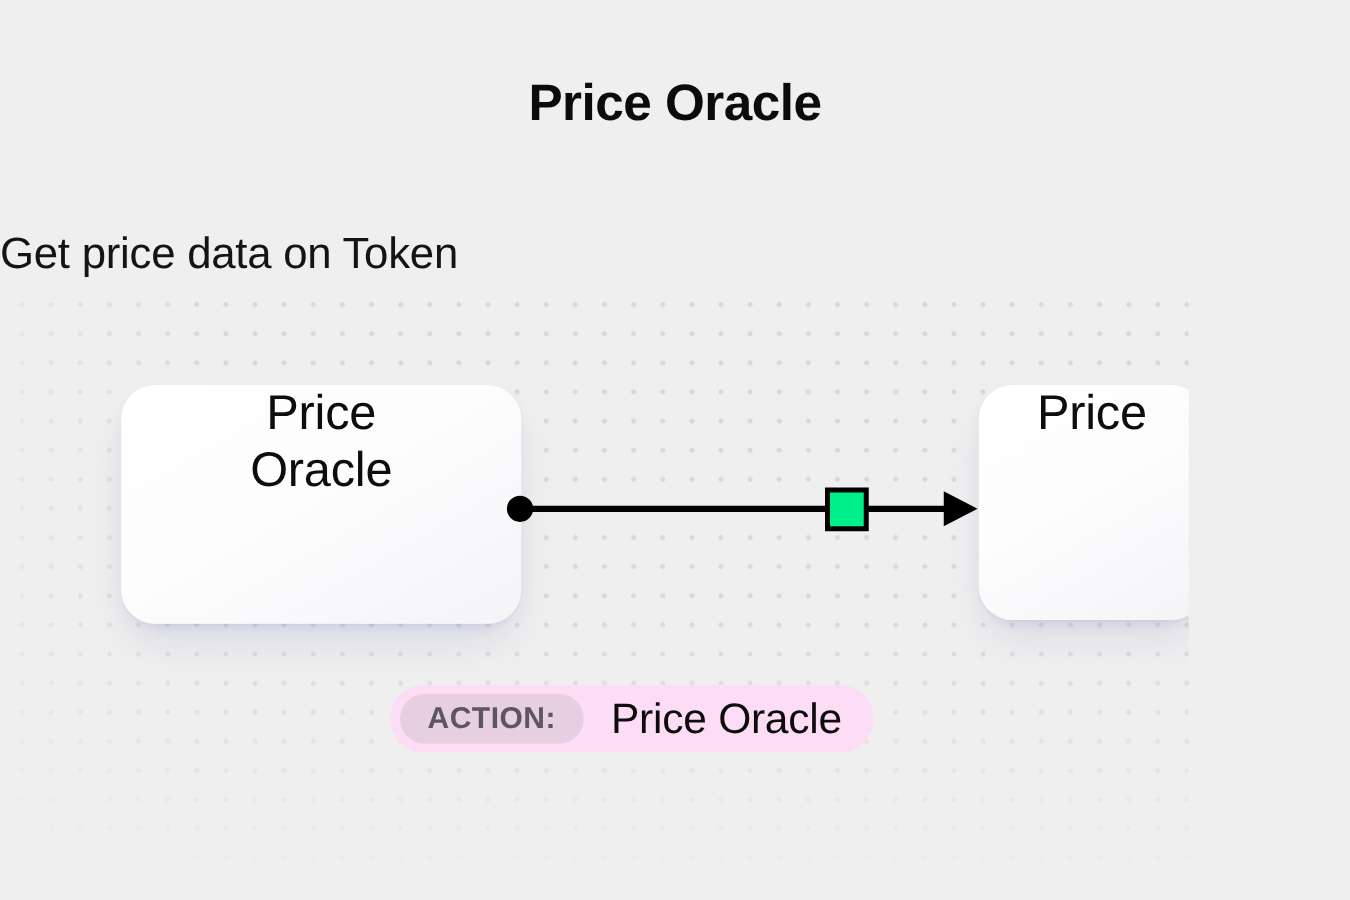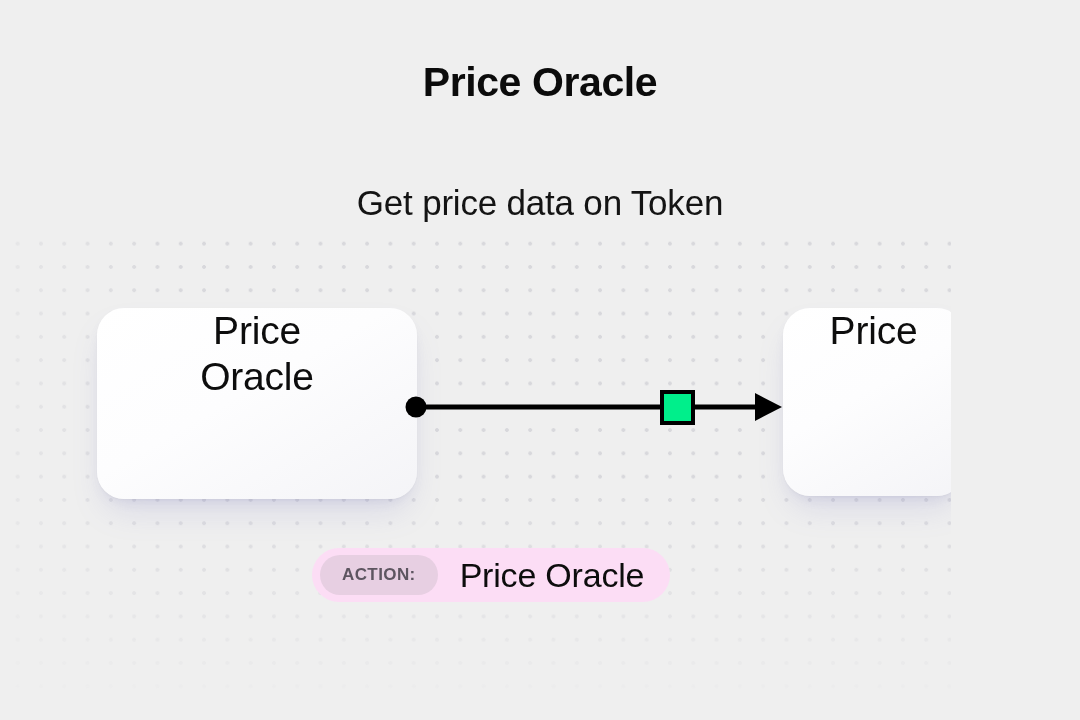--- a/index.html
+++ b/index.html
@@ -54,21 +54,21 @@
     font-weight: 700;
     letter-spacing: -0.4px;
     color: #0b0b0b;
     line-height: 1;
   }
   #page-subtitle {
     position: absolute;
     left: 0;
     top: 182px;
     width: 1080px;
-    text-align: center;
+    text-align: left;
     font-size: 35px;
     font-weight: 400;
     letter-spacing: -0.2px;
     color: #141414;
     line-height: 1.2;
   }
 
   
   #flow-logo {
     position: absolute;
@@ -139,21 +139,21 @@
     box-sizing: border-box;
   }
   #action-badge-pill {
     background: #e7cfe2;
     border-radius: 21px;
     height: 40px;
     display: flex;
     align-items: center;
     padding: 16px 22px;
     box-sizing: border-box;
-    font-size: 17px;
+    font-size: 24px;
     font-weight: 600;
     letter-spacing: 0.4px;
     color: #5d5560;
   }
   #action-badge-value {
     margin-left: 22px;
     font-size: 34px;
     font-weight: 400;
     letter-spacing: -0.2px;
     color: #0d0d0d;

